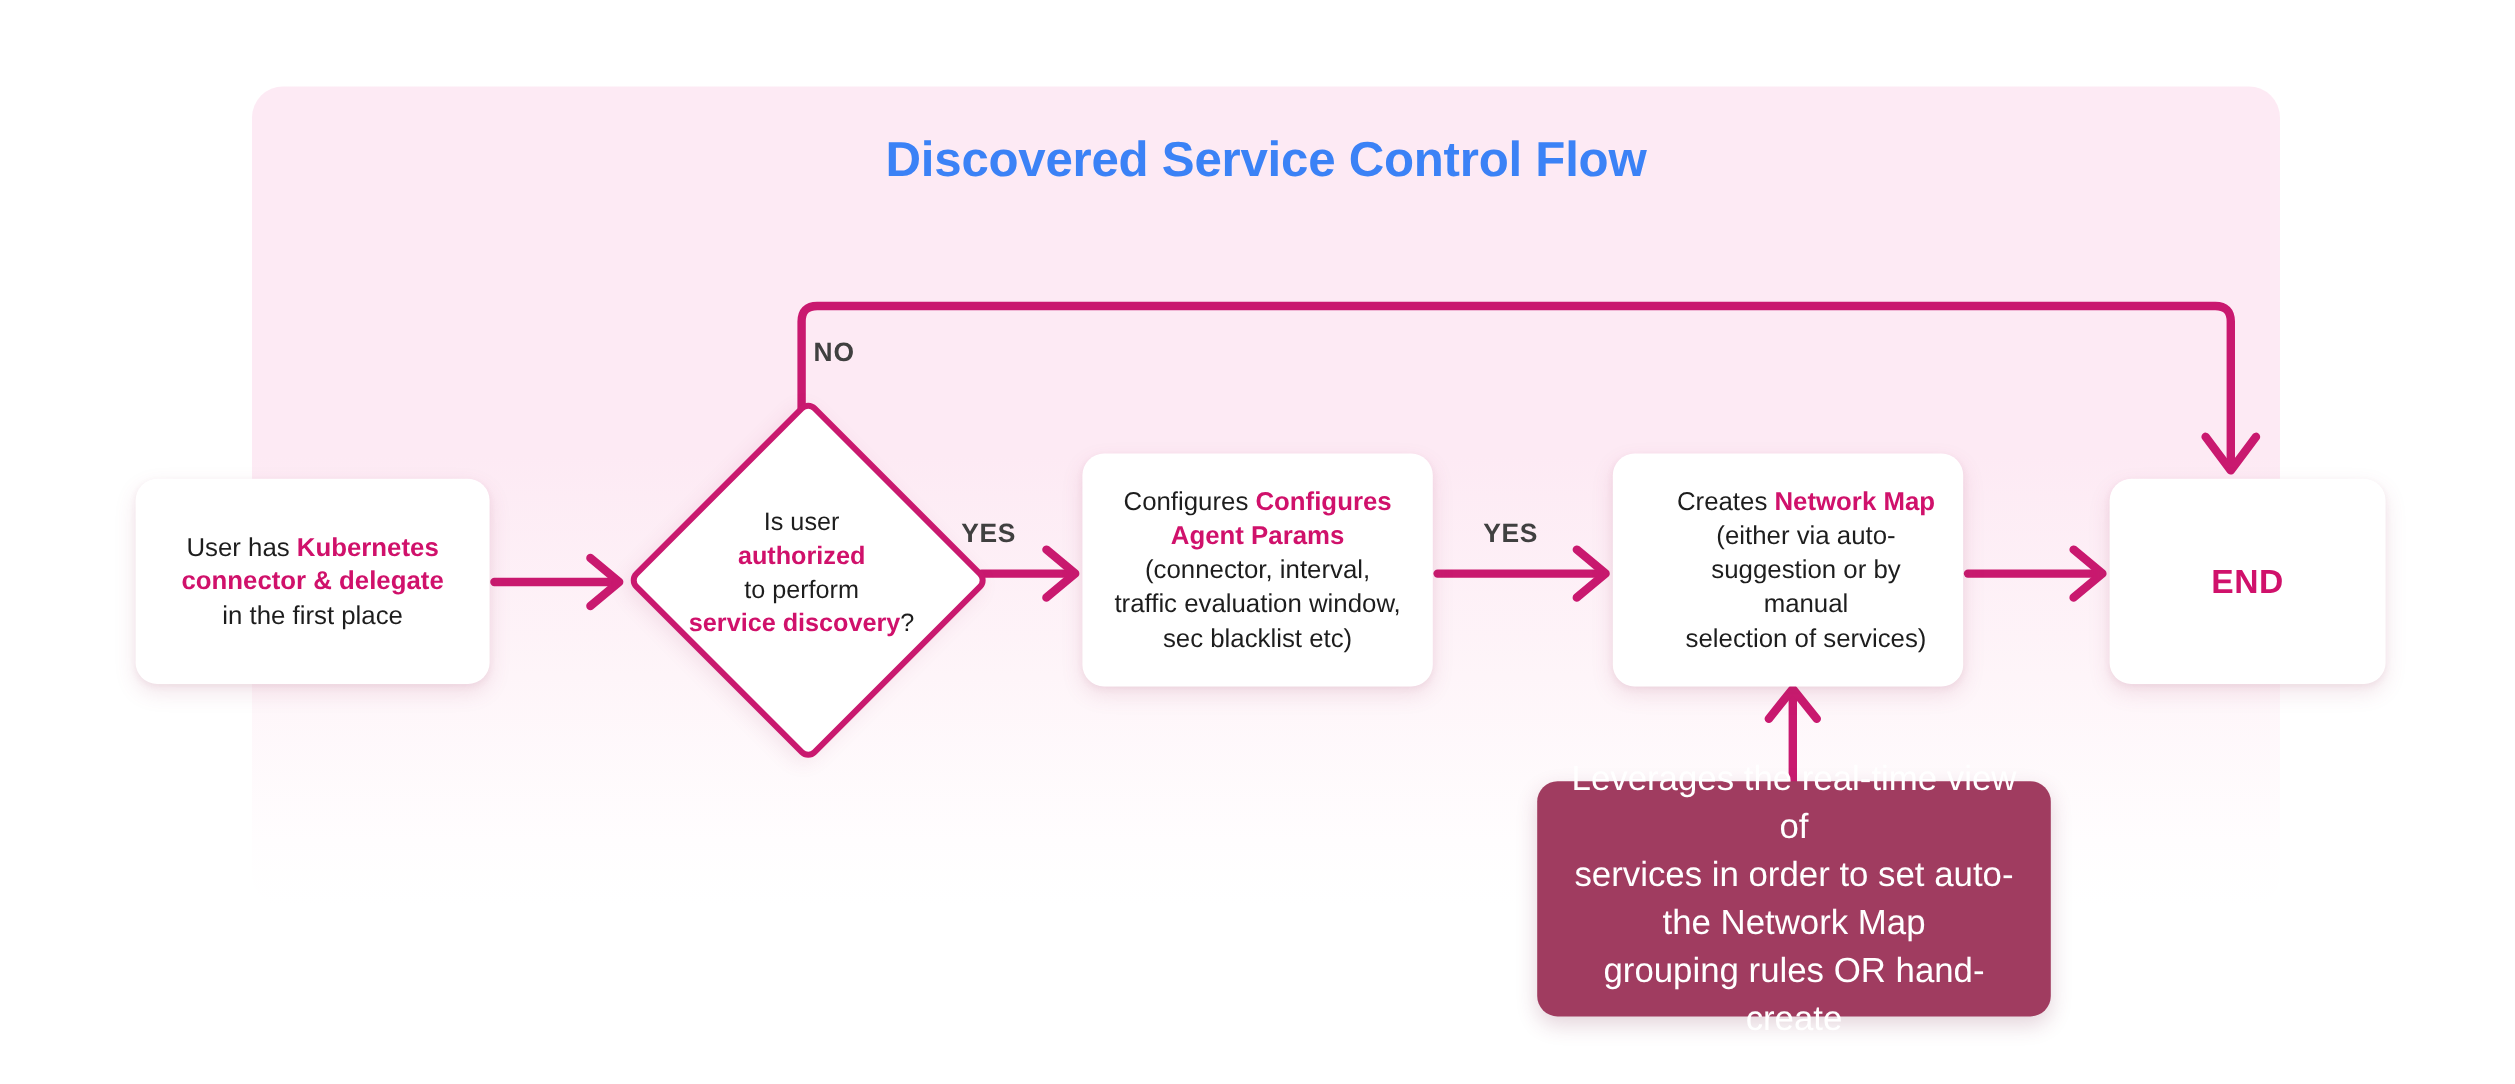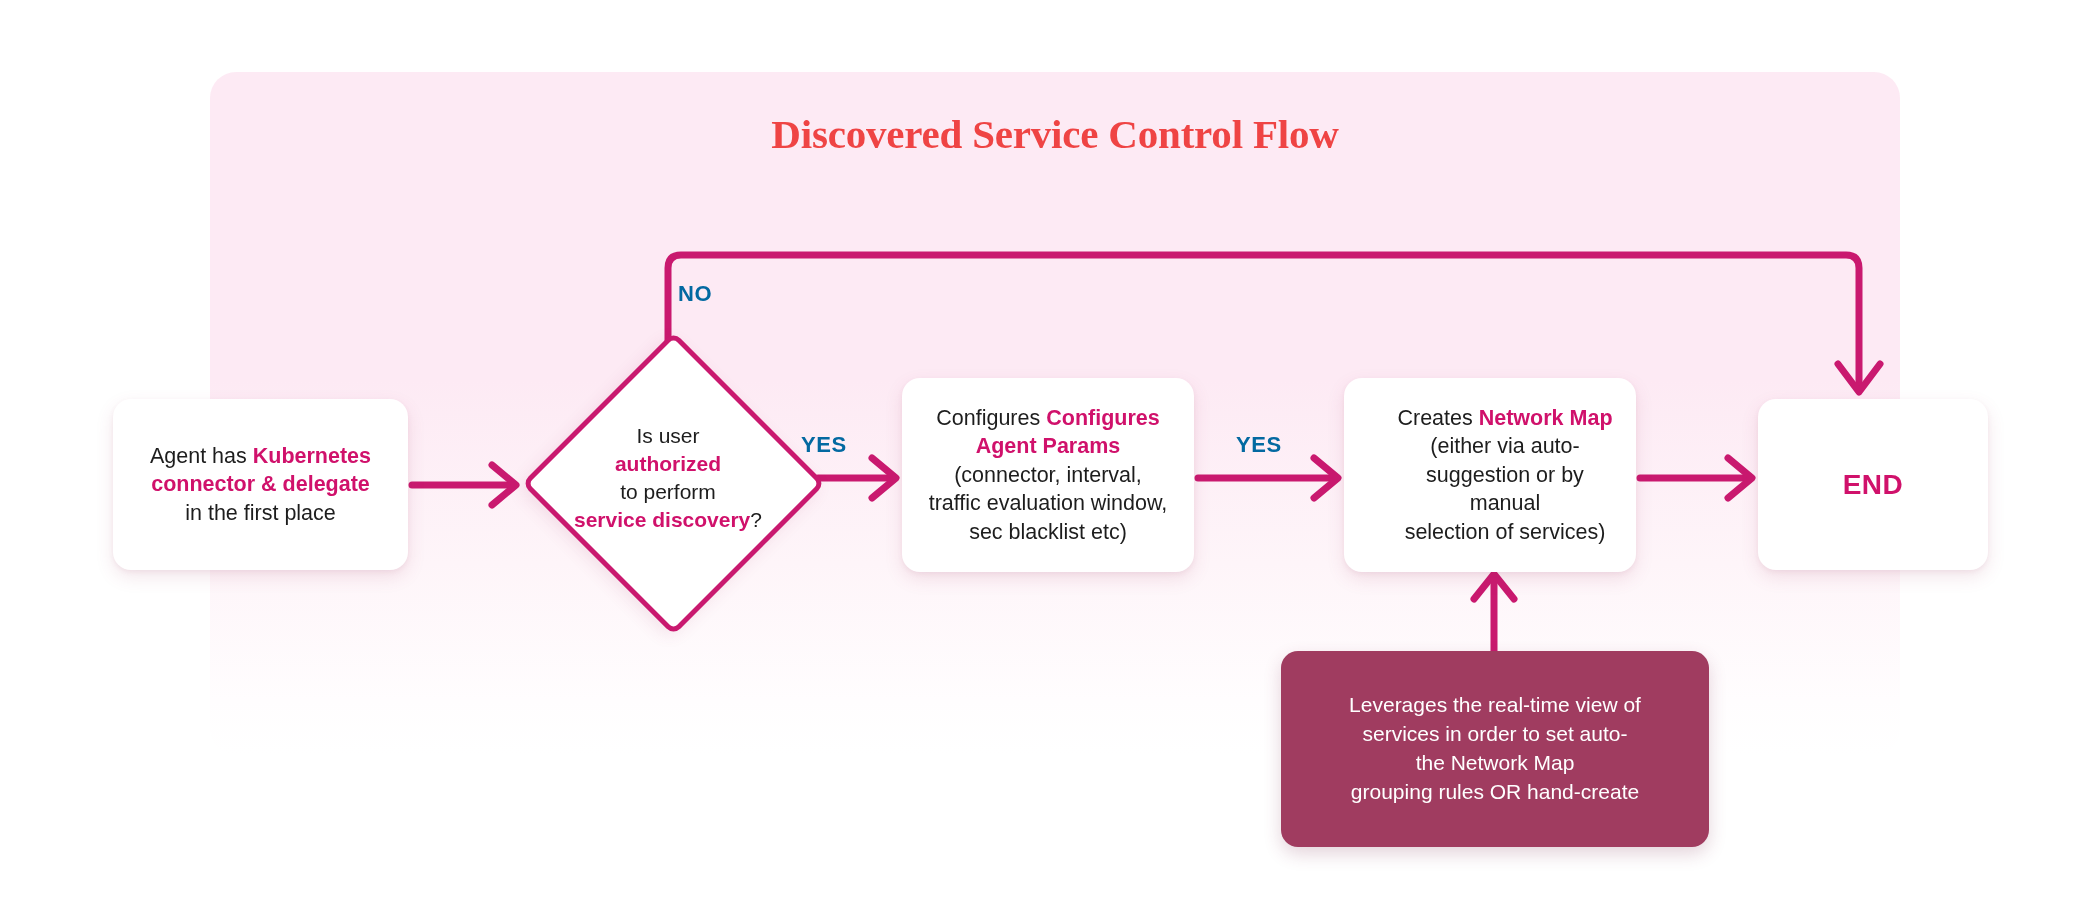--- a/index.html
+++ b/index.html
@@ -14,22 +14,22 @@
   #panel{
     position:absolute;left:210px;top:72px;width:1690px;height:683px;
     border-radius:26px;
     background:linear-gradient(180deg,#fdeaf4 0%,#fdeaf4 45%,#fef5f9 72%,#fffdfe 92%,#ffffff 100%);
   }
 
   
   #title{
     position:absolute;left:210px;top:110px;width:1690px;
     text-align:center;
-    color:#ef4444;
-    font-size:41px;font-weight:bold;letter-spacing:-0.2px;font-family:Liberation Serif, serif;
+    color:#3b82f6;
+    font-size:41px;font-weight:bold;letter-spacing:-0.2px;
   }
 
   
   .node{
     position:absolute;background:#ffffff;border-radius:18px;
     box-shadow:0 7px 18px rgba(160,60,100,.13), 0 2px 5px rgba(160,60,100,.07);
     display:flex;align-items:center;justify-content:center;
     text-align:center;color:#1d1d1d;
     font-size:21.5px;line-height:1.33;
     padding:8px 14px;box-sizing:border-box;
@@ -59,27 +59,27 @@
     text-align:center;font-size:21px;line-height:1.33;color:#1d1d1d;
   }
   #node-decision .em{color:#d0116b;font-weight:bold;margin-top:16px;}
 
   
   #node-callout{
     position:absolute;left:1281px;top:651px;width:428px;height:196px;
     background:#a03c60;border-radius:17px;
     box-shadow:0 7px 18px rgba(120,40,75,.20);
     display:flex;align-items:center;justify-content:center;
-    text-align:center;color:#ffffff;font-size:21px;line-height:1.38;
+    text-align:center;color:#ffffff;font-size:29px;line-height:1.38;
     padding:16px 20px;box-sizing:border-box;
   }
 
   
   .edge-label{
-    position:absolute;color:#0369a1;font-size:22px;font-weight:bold;
+    position:absolute;color:#404040;font-size:22px;font-weight:bold;
     letter-spacing:.6px;
   }
   #lbl-no{left:678px;top:281px;}
   #lbl-yes1{left:801px;top:432px;}
   #lbl-yes2{left:1236px;top:432px;}
 
   
   #edges{position:absolute;left:0;top:0;width:2096px;height:903px;pointer-events:none;}
 </style>
 </head>
@@ -125,21 +125,21 @@
       </g>
     </g>
   </svg>
 
   <div class="edge-label" id="lbl-no">NO</div>
   <div class="edge-label" id="lbl-yes1">YES</div>
   <div class="edge-label" id="lbl-yes2">YES</div>
 
   <div class="node" id="node-start">
     <div class="rt">
-        <div><span>Agent has </span><span class="em">Kubernetes</span></div>
+        <div><span>User has </span><span class="em">Kubernetes</span></div>
         <div><span class="em">connector &amp; delegate</span></div>
         <div><span>in the first place</span></div>
       </div>
   </div>
 
   <div id="node-decision">
     <div class="dia-shape"></div>
     <div class="dia-text">
       <div class="rt">
           <div><span>Is user</span></div>

